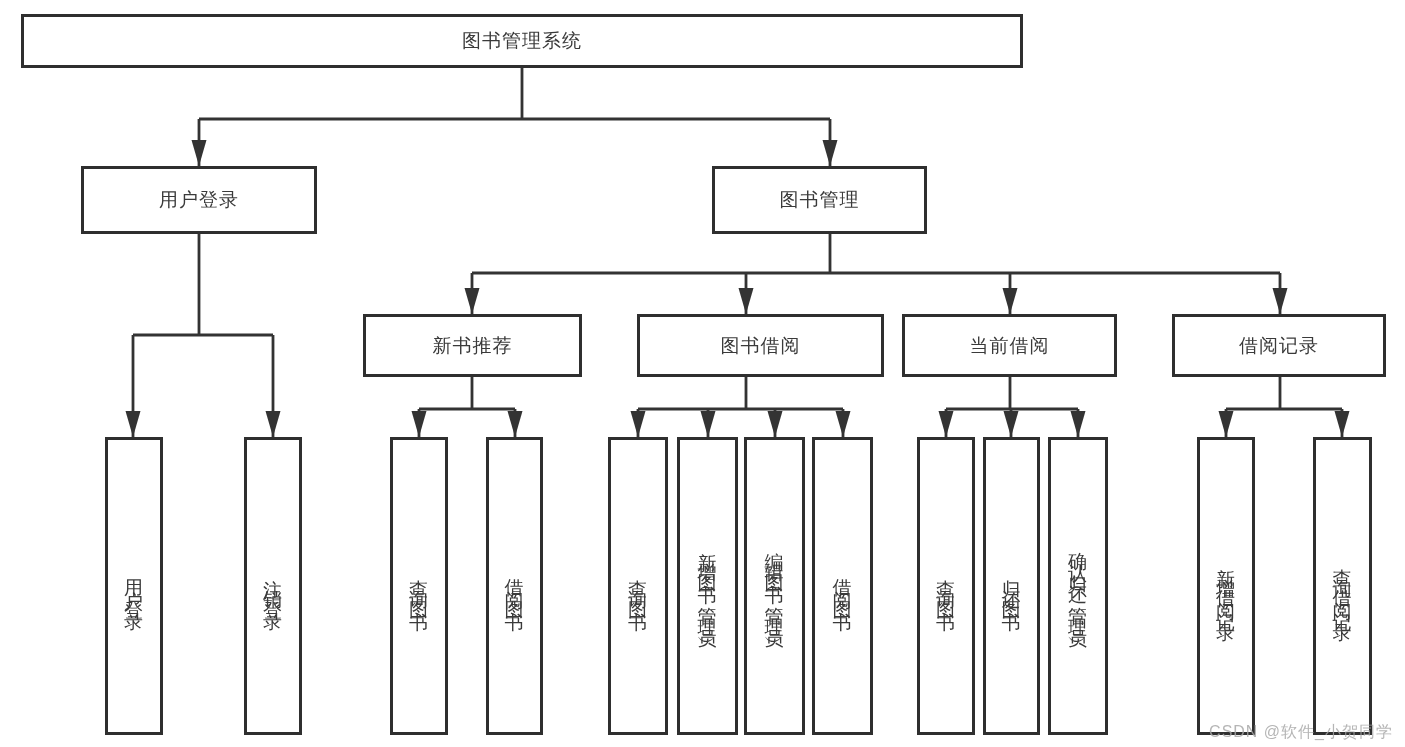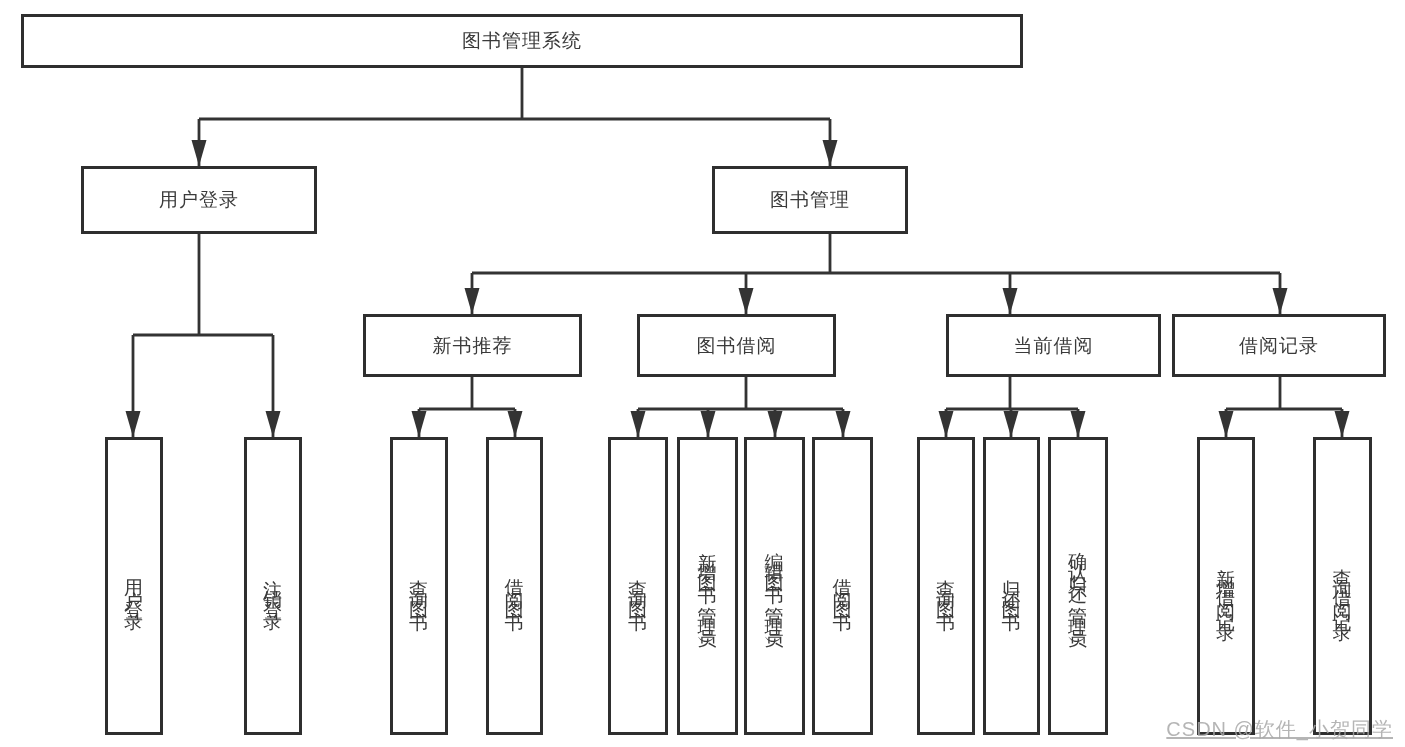--- a/index.html
+++ b/index.html
@@ -47,26 +47,25 @@
     font-size: 19px;
     letter-spacing: 11px;
     line-height: 1;
     color: #3a3a3a;
     white-space: nowrap;
   }
   .watermark {
     position: absolute;
     right: 12px;
     bottom: 4px;
-    font-size: 20px;
+    font-size: 16px;
     letter-spacing: 1px;
     color: rgba(168, 168, 168, 0.85);
     z-index: 5;
     white-space: nowrap;
-    text-decoration: underline;
   }
 </style>
 </head>
 <body>
 
 <div class="canvas">
 
   <svg class="wires" viewBox="0 0 1405 747" aria-hidden="true">
     <defs>
       <marker id="arr" markerUnits="userSpaceOnUse" viewBox="0 -9 30 18" markerWidth="30" markerHeight="18" refX="26" refY="0" orient="auto">
@@ -112,31 +111,31 @@
     </g>
   </svg>
 
   <div class="hbox" style="left:21px; top:14px; width:1002px; height:54px;">
     <span>图书管理系统</span>
   </div>
 
   <div class="hbox" style="left:81px; top:166px; width:236px; height:68px;">
     <span>用户登录</span>
   </div>
-  <div class="hbox" style="left:712px; top:166px; width:196px; height:68px;">
+  <div class="hbox" style="left:712px; top:166px; width:215px; height:68px;">
     <span>图书管理</span>
   </div>
 
   <div class="hbox" style="left:363px; top:314px; width:219px; height:63px;text-align:right;">
     <span>新书推荐</span>
   </div>
-  <div class="hbox" style="left:637px; top:314px; width:199px; height:63px;">
+  <div class="hbox" style="left:637px; top:314px; width:247px; height:63px;">
     <span>图书借阅</span>
   </div>
-  <div class="hbox" style="left:902px; top:314px; width:215px; height:63px;margin-left:44px;">
+  <div class="hbox" style="left:902px; top:314px; width:215px; height:63px;">
     <span>当前借阅</span>
   </div>
   <div class="hbox" style="left:1172px; top:314px; width:214px; height:63px;">
     <span>借阅记录</span>
   </div>
 
   <div class="leaf" style="left:105px; width:58px;">
     <span class="vtext">用户登录</span>
   </div>
   <div class="leaf" style="left:244px; width:58px;">

